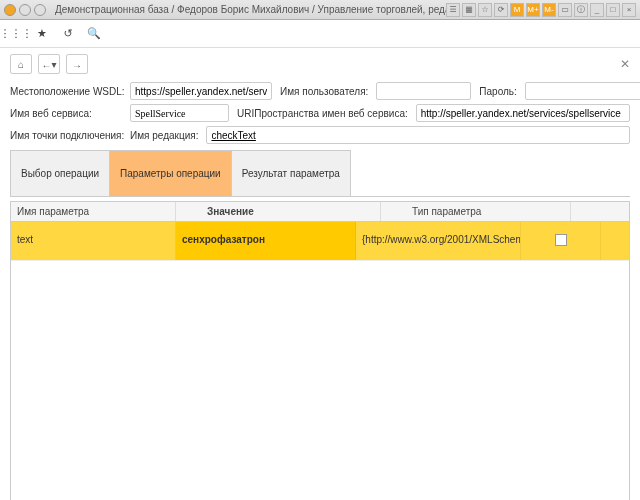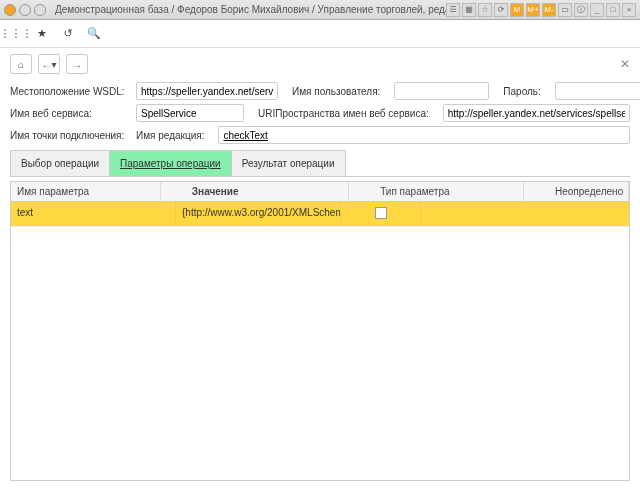--- a/index.html
+++ b/index.html
@@ -12,31 +12,31 @@
 .tb-right { display: flex; gap: 2px; }
 .tb-icon { width: 14px; height: 14px; background: #ddd; border: 1px solid #bbb; font-size: 8px; text-align: center; line-height: 12px; color: #666; }
 .m-orange { background: #f5a623; color: #fff; }
 .toolbar { height: 28px; background: #fff; border-bottom: 1px solid #ddd; display: flex; align-items: center; padding: 0 8px; gap: 10px; }
 .tb-i { width: 16px; height: 16px; display: flex; align-items: center; justify-content: center; color: #444; cursor: pointer; }
 .content { padding: 6px 10px; background: #fff; height: calc(100% - 48px); }
 .nav-row { display: flex; align-items: center; gap: 6px; margin-bottom: 8px; }
 .nav-btn { width: 22px; height: 20px; background: #fff; border: 1px solid #ccc; border-radius: 2px; cursor: pointer; font-size: 10px; color: #555; display: flex; align-items: center; justify-content: center; }
 .page-title { font-size: 13px; color: #333; margin-left: 20px; }
 .close-x { margin-left: auto; cursor: pointer; color: #888; font-size: 12px; }
-.form-row { display: flex; align-items: center; gap: 14px; margin-bottom: 4px; }
+.form-row { display: flex; align-items: center; gap: 8px; margin-bottom: 4px; }
 .lbl { font-size: 10px; color: #333; white-space: nowrap; }
 .inp { height: 18px; border: 1px solid #ccc; border-radius: 2px; padding: 0 4px; font-size: 10px; background: #fff; }
 .tabs { display: flex; margin-top: 6px; border-bottom: 1px solid #ccc; }
-.tab { padding: 7px 10px; font-size: 10px; background: #f0f0f0; border: 1px solid #ccc; border-bottom: none; margin-right: -1px; cursor: pointer; color: #333; }
-.tab.active { background: #86efac; text-decoration: underline; }
+.tab { padding: 17px 10px; font-size: 10px; background: #f0f0f0; border: 1px solid #ccc; border-bottom: none; margin-right: -1px; cursor: pointer; color: #333; }
+.tab.active { background: #fdba74; }
 .grid { border: 1px solid #ccc; margin-top: 4px; height: 300px; background: #fff; }
 .grid-head { display: flex; background: #f5f5f5; border-bottom: 1px solid #ccc; gap: 25px; }
 .gh { padding: 4px 6px; font-size: 10px; color: #444; border-right: 1px solid #ddd; }
 .grid-row { display: flex; background: #ffd740; border-bottom: 1px solid #eee; }
-.gc { padding: 5px 6px; font-size: 10px; color: #333; border-right: 1px solid rgba(0,0,0,0.05); overflow: hidden; white-space: nowrap; }
+.gc { padding: 12px 6px; font-size: 10px; color: #333; border-right: 1px solid rgba(0,0,0,0.05); overflow: hidden; white-space: nowrap; }
 .gc1 { width: 165px; }
 .gc2 { width: 180px; font-weight: bold; }
 .gc3 { width: 165px; }
 .gc4 { width: 80px; text-align: center; }
 .val-cell { background: #ffca00; }
 .chk { width: 12px; height: 12px; border: 1px solid #999; background: #fff; display: inline-block; }
 </style>
 </head>
 <body>
 
@@ -80,43 +80,43 @@
     <span class="lbl" style="width:112px">Местоположение WSDL:</span>
     <input class="inp" style="width: 195px;" value="https://speller.yandex.net/services/spe">
     <span class="lbl">Имя пользователя:</span>
     <input class="inp" style="width: 95px;" value="">
     <span class="lbl">Пароль:</span>
     <input class="inp" style="flex: 1 1 0%;" type="password" value="">
   </div>
 
   <div class="form-row">
     <span class="lbl" style="width:112px">Имя веб сервиса:</span>
-    <input class="inp" style="width: 108px;" value="SpellService">
+    <input class="inp" style="width: 99px; font-family: Liberation Serif, serif;" value="SpellService">
     <span class="lbl">URIПространства имен веб сервиса:</span>
     <input class="inp" style="flex: 1 1 0%;" value="http://speller.yandex.net/services/spellservice">
   </div>
 
   <div class="form-row">
     <span class="lbl" style="width:112px">Имя точки подключения:</span>
     <span class="lbl">Имя редакция:</span>
     <input class="inp" style="flex: 1 1 0%; text-decoration: underline;" value="checkText">
   </div>
 
   <div class="tabs">
     <div class="tab">Выбор операции</div>
     <div class="tab active">Параметры операции</div>
-    <div class="tab">Результат операции</div>
+    <div class="tab">Результат параметра</div>
   </div>
 
   <div class="grid">
     <div class="grid-head">
       <div class="gh gc1">Имя параметра</div>
       <div class="gh gc2">Значение</div>
       <div class="gh gc3">Тип параметра</div>
-      <div class="gh gc4">Неопределено</div>
     </div>
     <div class="grid-row">
       <div class="gc gc1">text</div>
+      <div class="gc gc2 val-cell">сенхрофазатрон</div>
       <div class="gc gc3">{http://www.w3.org/2001/XMLSchema}string</div>
       <div class="gc gc4"><span class="chk"></span></div>
     </div>
   </div>
 </div>
 
 </body></html>

